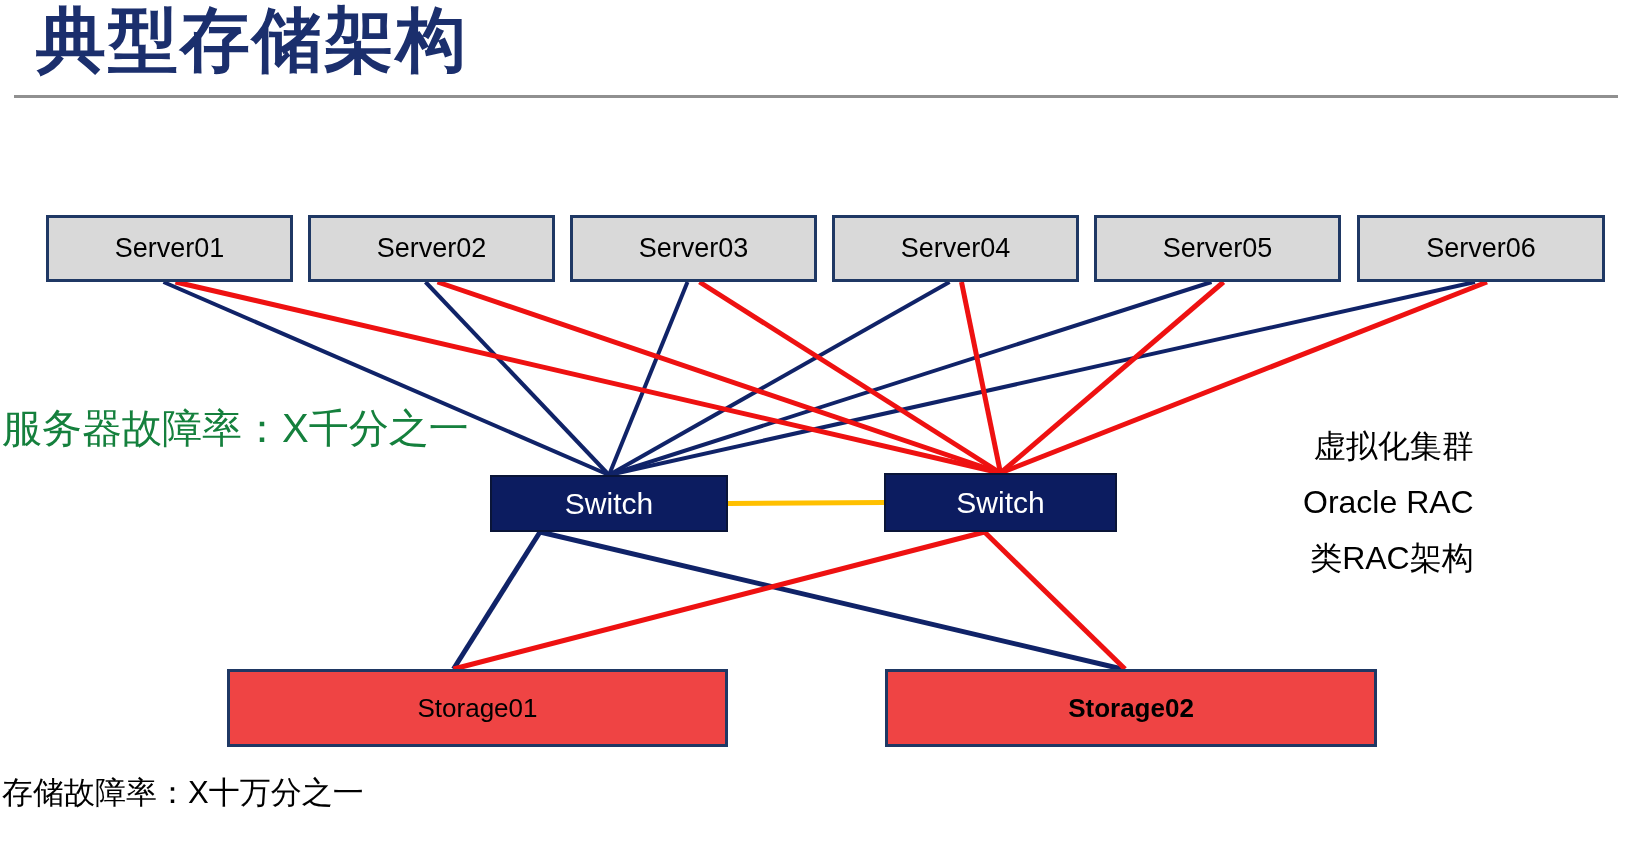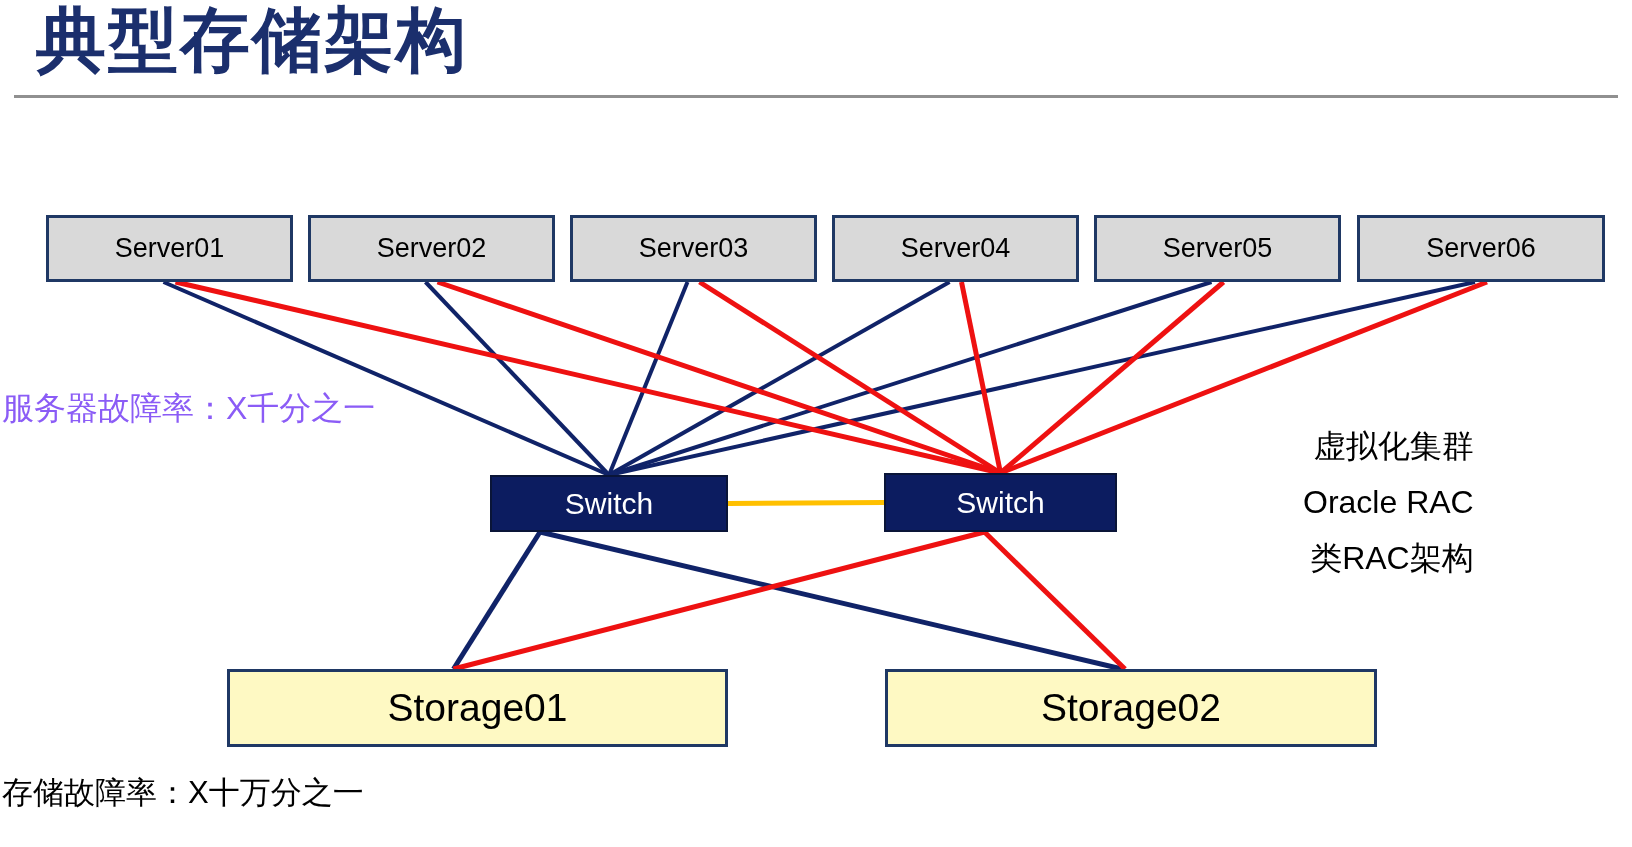--- a/index.html
+++ b/index.html
@@ -22,26 +22,26 @@
   .server{
     top:215px;width:247px;height:67px;background:#D9D9D9;
     border:3px solid #1F3864;font-size:27px;color:#000000;
   }
   #server1{left:46px}#server2{left:308px}#server3{left:570px}
   #server4{left:832px}#server5{left:1094px}#server6{left:1357px;width:248px}
   .switch{background:#0C1C60;color:#ffffff;font-size:30px;border:2px solid #0A1538;}
   #switch1{left:490px;top:475px;width:238px;height:57px;}
   #switch2{left:884px;top:473px;width:233px;height:59px;}
   .storage{
-    top:669px;height:78px;background:#fef9c3;
-    border:3px solid #1F3864;font-size:39px;color:#000000;
+    top:669px;height:78px;background:#ef4444;
+    border:3px solid #1F3864;font-size:26px;color:#000000;
   }
   #storage1{left:227px;width:501px;}
-  #storage2{left:885px;width:492px;}
-  .note-left{position:absolute;left:2px;top:387px;font-size:32px;color:#8b5cf6;white-space:nowrap;}
+  #storage2{left:885px;width:492px;font-weight:bold;}
+  .note-left{position:absolute;left:2px;top:401px;font-size:40px;color:#15803d;white-space:nowrap;}
   .note-bottom{position:absolute;left:2px;top:772px;font-size:31px;color:#000000;white-space:nowrap;}
   .cluster-note{position:absolute;left:1303px;top:418px;font-size:32px;line-height:56px;color:#000000;}
 </style>
 </head>
 <body>
 
 <div class="stage">
 
   <h1 class="title">典型存储架构</h1>
   <div class="rule"></div>

